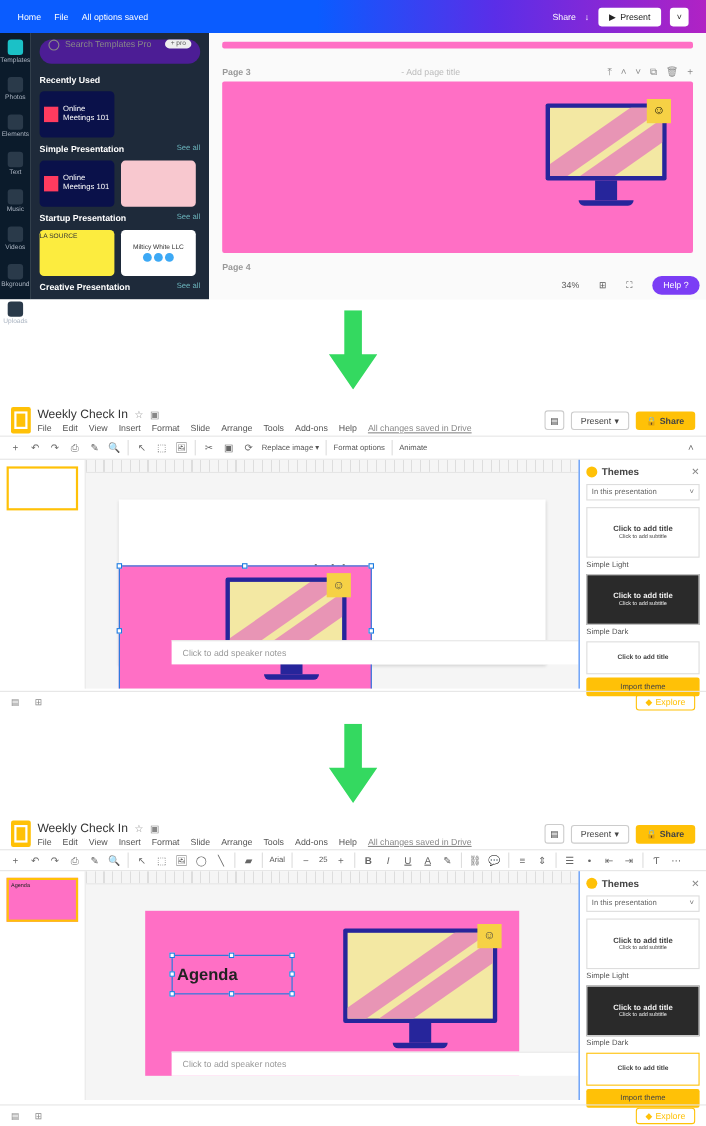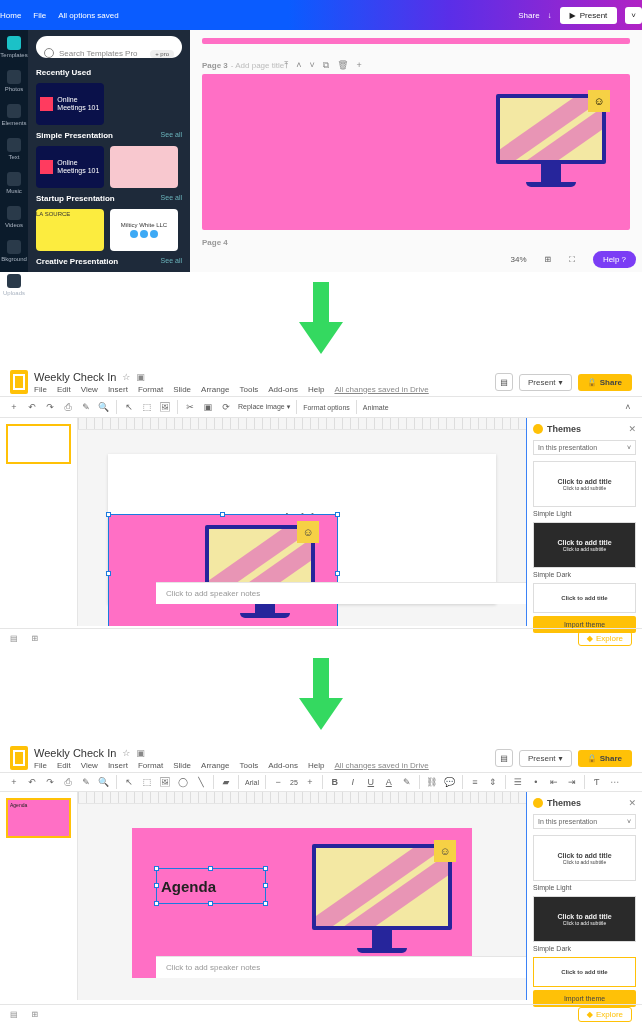--- a/index.html
+++ b/index.html
@@ -1,47 +1,47 @@
 <!DOCTYPE html>
 <html><head>
 <meta charset="utf-8">
 <style>
 *{margin:0;padding:0;box-sizing:border-box;font-family:Arial,sans-serif;}
 body{background:#fff;width:642px;}
 
 .canva-panel{height:272px;position:relative;background:#f5f5f5;}
-.canva-topbar{height:30px;background:linear-gradient(90deg,#0a5cff 0%,#0a5cff 45%,#5a2ee8 70%,#b122c4 100%);display:flex;align-items:center;color:#fff;font-size:8px;padding:0 0;justify-content:space-between;}
+.canva-topbar{height:30px;background:linear-gradient(90deg,#0a5cff 0%,#0a5cff 45%,#5a2ee8 70%,#b122c4 100%);display:flex;align-items:center;color:#fff;font-size:8px;padding:0 16px;justify-content:space-between;}
 .canva-topbar-left{display:flex;gap:12px;align-items:center;}
 .canva-topbar-mid{flex:1;text-align:center;}
 .canva-topbar-right{display:flex;gap:8px;align-items:center;}
 .present-btn{background:#fff;color:#222;border-radius:3px;padding:4px 10px;display:flex;align-items:center;gap:4px;font-size:8px;}
 .canva-body{display:flex;height:242px;}
 .canva-railnav{width:28px;background:#0b1b2b;display:flex;flex-direction:column;align-items:center;padding-top:6px;color:#a9b3c0;font-size:6px;}
 .canva-railnav div{margin-bottom:12px;text-align:center;}
 .canva-railnav .icn{width:14px;height:14px;background:#2a3a4a;border-radius:3px;margin:0 auto 2px;}
 .canva-railnav .icn.sel{background:#1bc1c7;}
 .canva-panel-left{width:162px;background:#1e2a3a;color:#fff;padding:6px 8px;font-size:8px;overflow:hidden;}
-.search-wrap{background:#ffffff;border-radius:14px;height:22px;display:flex;align-items:flex-end;padding:0 8px;margin-bottom:10px;color:#888;}
+.search-wrap{background:#4c1d95;border-radius:14px;height:22px;display:flex;align-items:flex-start;padding:0 8px;margin-bottom:10px;color:#888;}
 .search-wrap .mag{width:10px;height:10px;border:1.5px solid #888;border-radius:50%;position:relative;margin-right:5px;}
 .search-wrap .pill{margin-left:auto;background:#eee;border-radius:8px;font-size:6px;padding:1px 5px;color:#555;}
 .section-hd{display:flex;justify-content:space-between;font-size:8px;font-weight:bold;margin:6px 0;}
 .section-hd .see{color:#6ab3bb;font-weight:normal;font-size:7px;}
 .thumb-row{display:flex;gap:6px;margin-bottom:6px;}
 .thumb{width:68px;height:42px;border-radius:4px;position:relative;overflow:hidden;}
 .t-meet{background:#0a114a;display:flex;align-items:center;padding:4px;}
 .t-meet .lap{width:20px;height:14px;background:#ff3b5f;margin-right:4px;}
 .t-meet .txt{font-size:7px;line-height:8px;}
 .t-pink{background:#f8c8cf;}
 .t-yellow{background:#fcec3f;}
 .t-white{background:#fff;color:#333;display:flex;flex-direction:column;align-items:center;justify-content:center;font-size:6px;}
 .t-white .ppl{display:flex;gap:2px;margin-top:2px;}
 .t-white .ppl span{width:8px;height:8px;background:#3da9f5;border-radius:50%;}
 .arrow-toggle{position:absolute;left:188px;top:140px;width:12px;height:26px;background:#1e2a3a;color:#fff;border-radius:0 4px 4px 0;display:flex;align-items:center;justify-content:center;font-size:8px;}
 .canva-canvas{flex:1;background:#fafafa;position:relative;padding:8px 12px;}
-.canvas-page-hd{font-size:8px;color:#999;margin-bottom:3px;display:flex;align-items:center;}
+.canvas-page-hd{font-size:8px;color:#999;margin-bottom:3px;display:flex;align-items:center;justify-content:space-between;}
 .canvas-page-hd .ptitle{margin-left:3px;color:#bbb;}
 .canvas-page-tools{float:right;display:flex;gap:8px;color:#888;font-size:9px;}
 .canva-slide{background:#ff6fc5;height:156px;width:100%;position:relative;margin-bottom:8px;border-radius:2px;}
 .canva-slide.after{height:6px;background:#ff6fc5;margin-bottom:16px;}
 .computer-illus{position:absolute;right:24px;top:20px;width:110px;height:100px;}
 .comp-screen{width:110px;height:70px;background:#26259b;border-radius:2px;position:relative;padding:4px;}
 .comp-inner{width:100%;height:100%;background:#f3e8a3;position:relative;overflow:hidden;}
 .comp-inner .stripe{position:absolute;width:160%;height:18px;background:#e895b5;transform:rotate(-35deg);}
 .comp-inner .s1{top:10px;left:-20px;}
 .comp-inner .s2{top:40px;left:-20px;}

